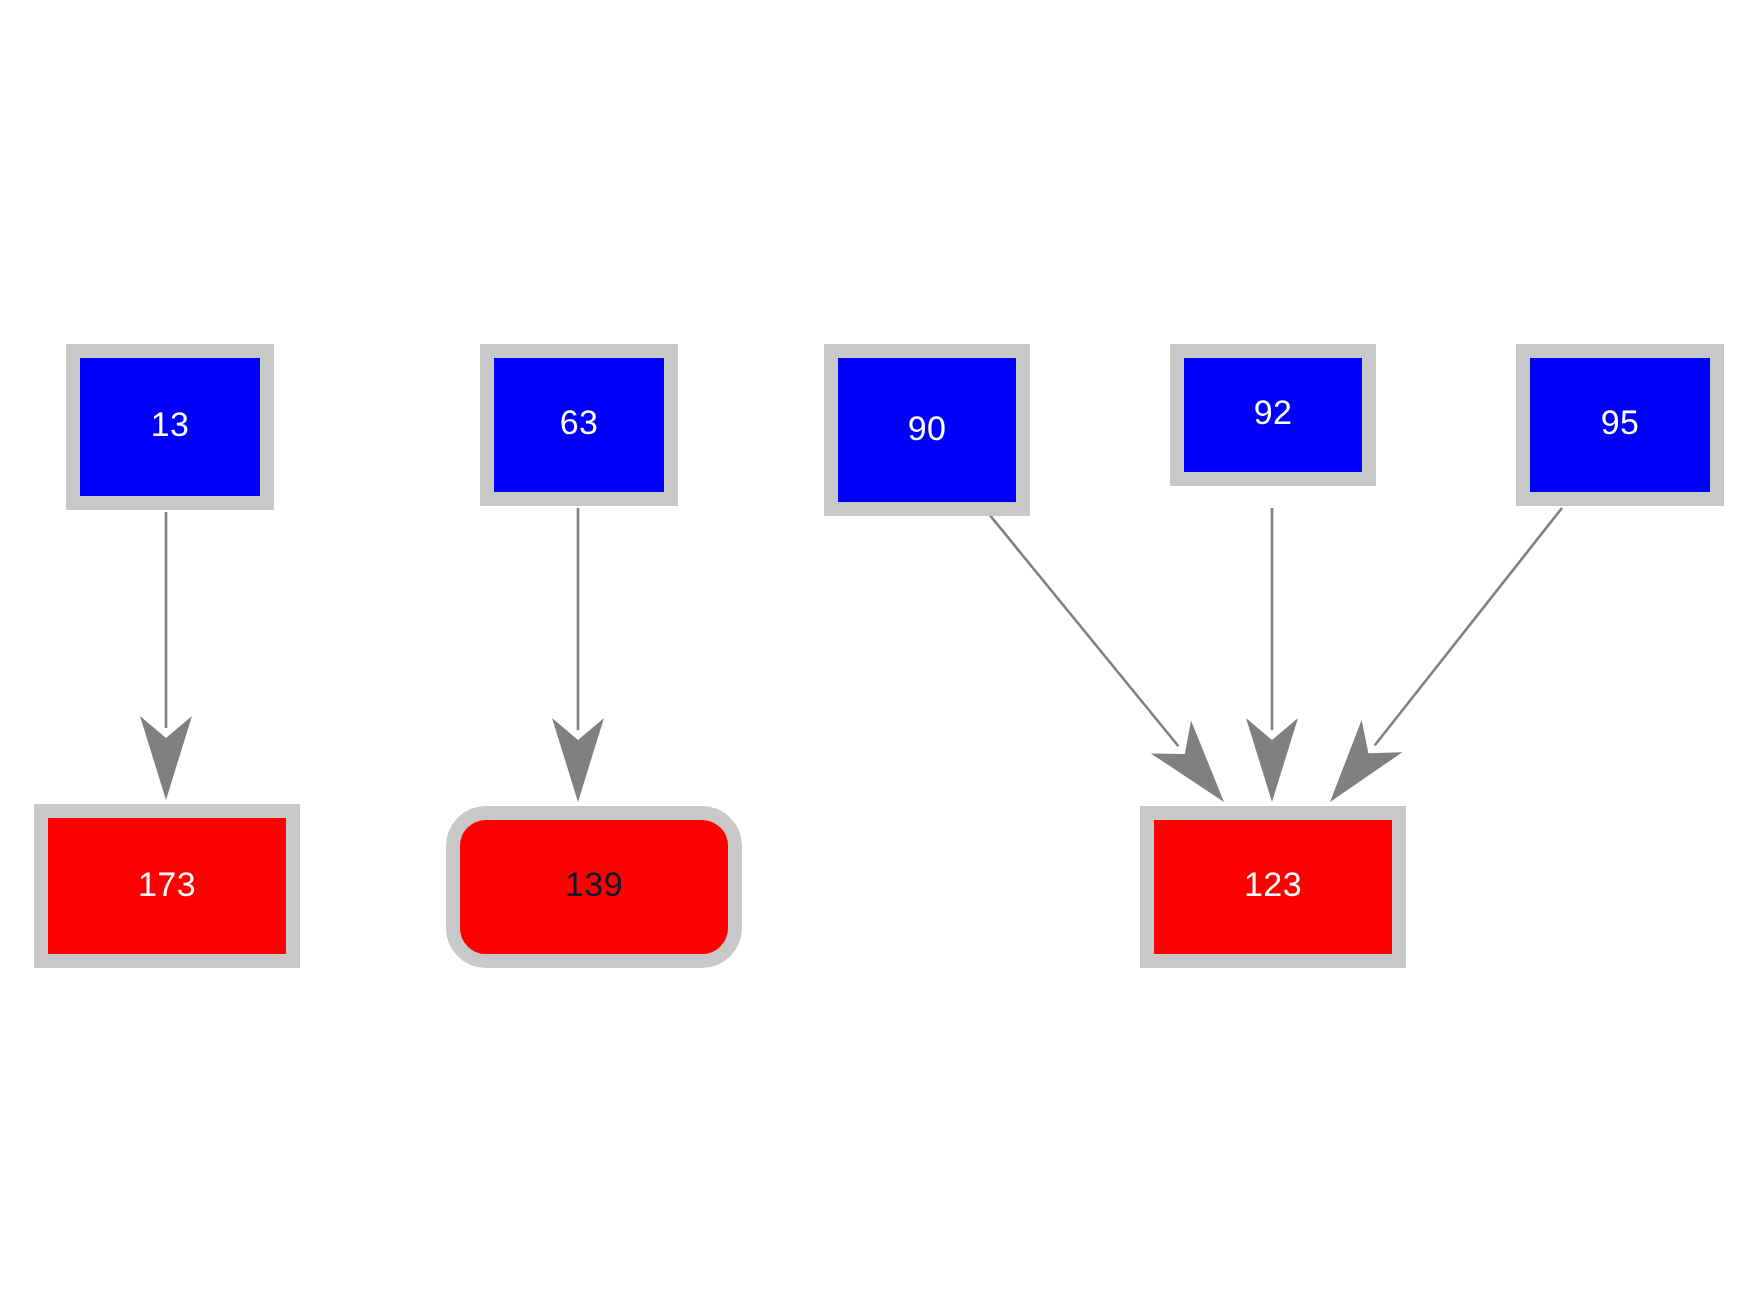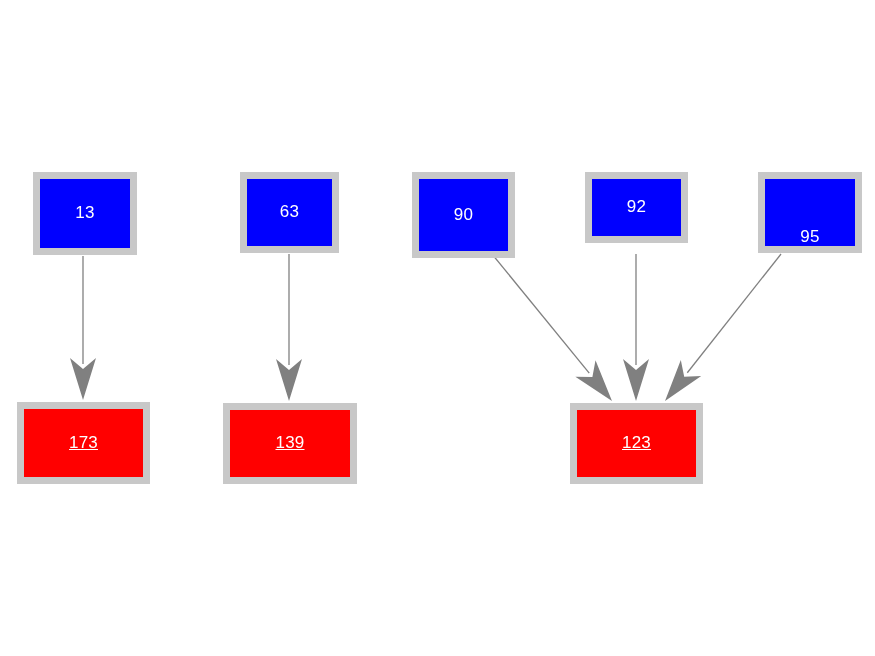--- a/index.html
+++ b/index.html
@@ -38,21 +38,20 @@
     font-size: 17px;
     line-height: 1;
     letter-spacing: 0.2px;
     user-select: none;
   }
   .node-source {
     background: #0000ff;
   }
   .node-target {
     background: #ff0000;
-    text-decoration: underline;
   }
   .node-label {
     display: block;
     transform: translateY(-1px);
   }
 </style>
 </head>
 <body>
 
 <div id="diagram-canvas" style="width: 875px; height: 656px; background: rgb(255, 255, 255);">
@@ -86,27 +85,27 @@
       </div>
       <div class="node node-source" style="left: 240px; top: 172px; width: 99px; height: 81px; background: rgb(0, 0, 255); border-color: rgb(200, 200, 200); color: rgb(255, 255, 255);">
         <span class="node-label">63</span>
       </div>
       <div class="node node-source" style="left: 412px; top: 172px; width: 103px; height: 86px; background: rgb(0, 0, 255); border-color: rgb(200, 200, 200); color: #ffffff;">
         <span class="node-label">90</span>
       </div>
       <div class="node node-source" style="left: 585px; top: 172px; width: 103px; height: 71px; background: rgb(0, 0, 255); border-color: rgb(200, 200, 200); color: rgb(255, 255, 255);">
         <span class="node-label">92</span>
       </div>
-      <div class="node node-source" style="left: 758px; top: 172px; width: 104px; height: 81px; background: rgb(0, 0, 255); border-color: rgb(200, 200, 200); color: rgb(255, 255, 255); align-items: flex-end;">
+      <div class="node node-source" style="left: 758px; top: 172px; width: 104px; height: 81px; background: rgb(0, 0, 255); border-color: rgb(200, 200, 200); color: rgb(255, 255, 255);">
         <span class="node-label">95</span>
       </div>
       <div class="node node-target" style="left: 17px; top: 402px; width: 133px; height: 82px; background: rgb(255, 0, 0); border-color: rgb(200, 200, 200); color: rgb(255, 255, 255);">
         <span class="node-label">173</span>
       </div>
-      <div class="node node-target" style="left: 223px; top: 403px; width: 134px; height: 81px; background: rgb(255, 0, 0); border-color: rgb(200, 200, 200); color: #ffffff;">
+      <div class="node node-target" style="left: 223px; top: 403px; width: 148px; height: 81px; background: rgb(255, 0, 0); border-color: rgb(200, 200, 200); color: #0f172a; border-radius: 20px;">
         <span class="node-label">139</span>
       </div>
       <div class="node node-target" style="left: 570px; top: 403px; width: 133px; height: 81px; background: rgb(255, 0, 0); border-color: rgb(200, 200, 200); color: rgb(255, 255, 255);">
         <span class="node-label">123</span>
       </div>
     </div>
 
 </div>
 
 </body></html>

